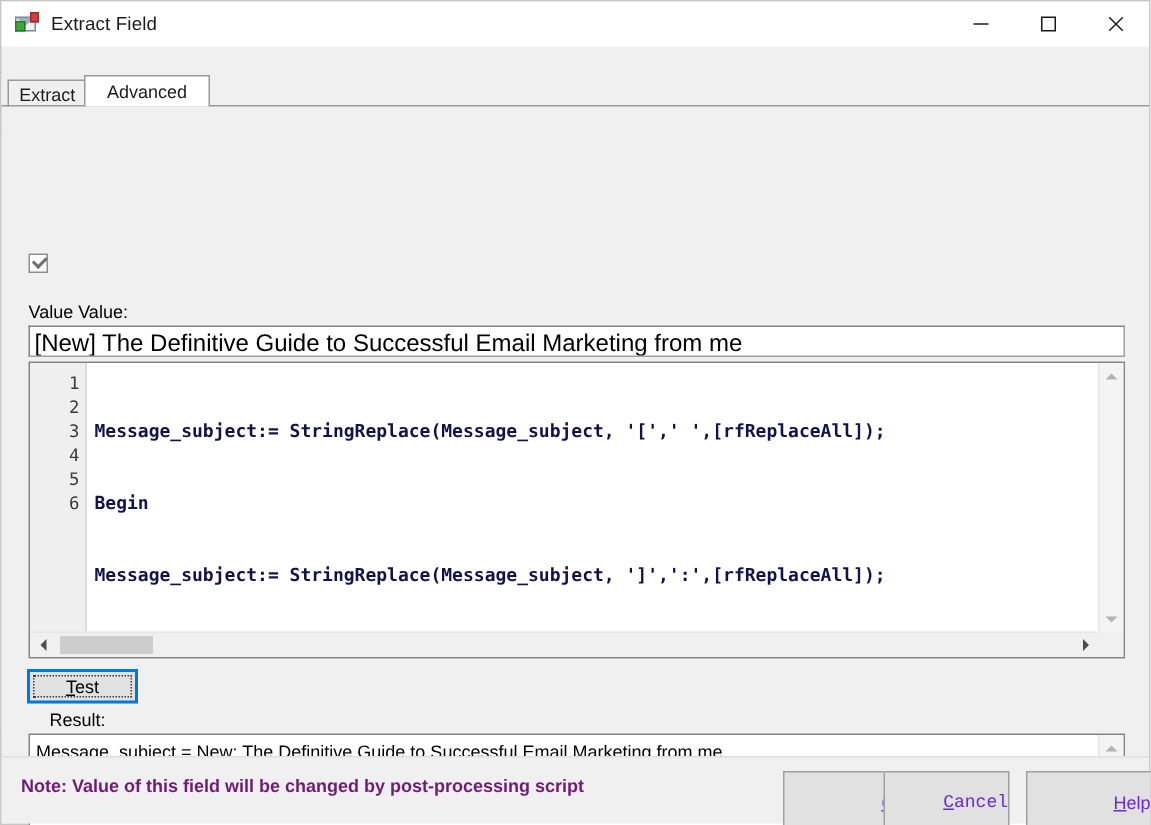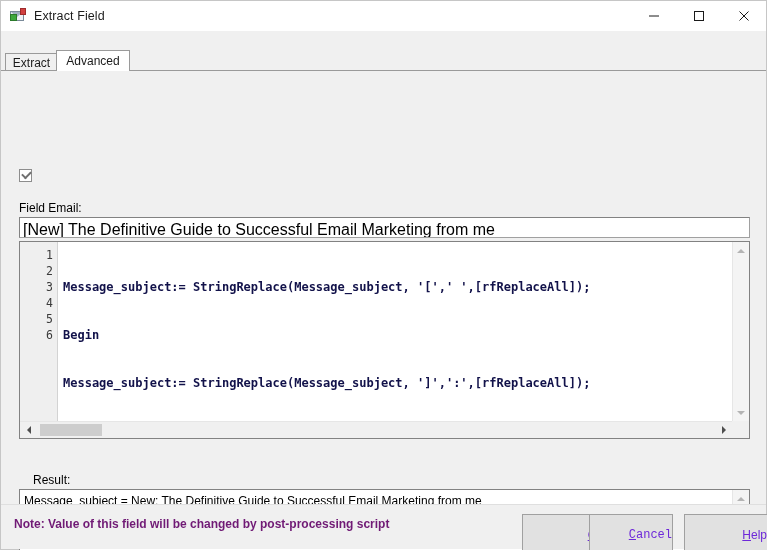--- a/index.html
+++ b/index.html
@@ -130,21 +130,21 @@
     color: #1b1b1b;
   }
   .tab.inactive {
     left: 4px;
     width: 53px;
     height: 18px;
     background: #f0f0f0;
   }
   .tab.active {
     left: 55px;
-    width: 74px;
+    width: 84px;
     height: 21px;
     background: #ffffff;
     z-index: 3;
   }
 
   
   #panel {
     flex: 1 1 auto;
     background: #f0f0f0;
     position: relative;
@@ -456,21 +456,21 @@
   </div>
 
   <div id="panel">
 
     <div id="chk-row">
       <div id="chk-box">
           <div class="tick"></div>
         </div>
     </div>
 
-    <div class="label" style="left:18px; top:112px;">Field Email:</div>
+    <div class="label" style="left:18px; top:112px;">Value Value:</div>
     <div class="textinput" style="left:18px; top:128px; width:731px; height:21px;">[New] The Definitive Guide to Successful Email Marketing from me</div>
 
     <div id="editor">
       <div id="editor-inner">
         <div id="gutter">
           <div>1</div>
           <div>2</div>
           <div>3</div>
           <div>4</div>
           <div>5</div>
@@ -501,20 +501,24 @@
           </div>
         <div id="hsb-thumb"></div>
         <div id="hsb-right">
             <div class="chev right"></div>
           </div>
       </div>
 
       <div id="corner-box"></div>
     </div>
 
+    <div id="test-btn">
+      <div class="focusrect"></div>
+      <span><span class="acc">T</span><span>est</span></span>
+    </div>
 
     <div class="label" style="left:32px; top:384px;">Result:</div>
     <div id="result-box">
       <div id="result-text">Message_subject =  New: The Definitive Guide to Successful Email Marketing from me</div>
       <div class="vscroll full">
         <div class="vsb-arrow up">
             <div class="chev up"></div>
           </div>
         <div class="vsb-arrow down">
             <div class="chev down"></div>

